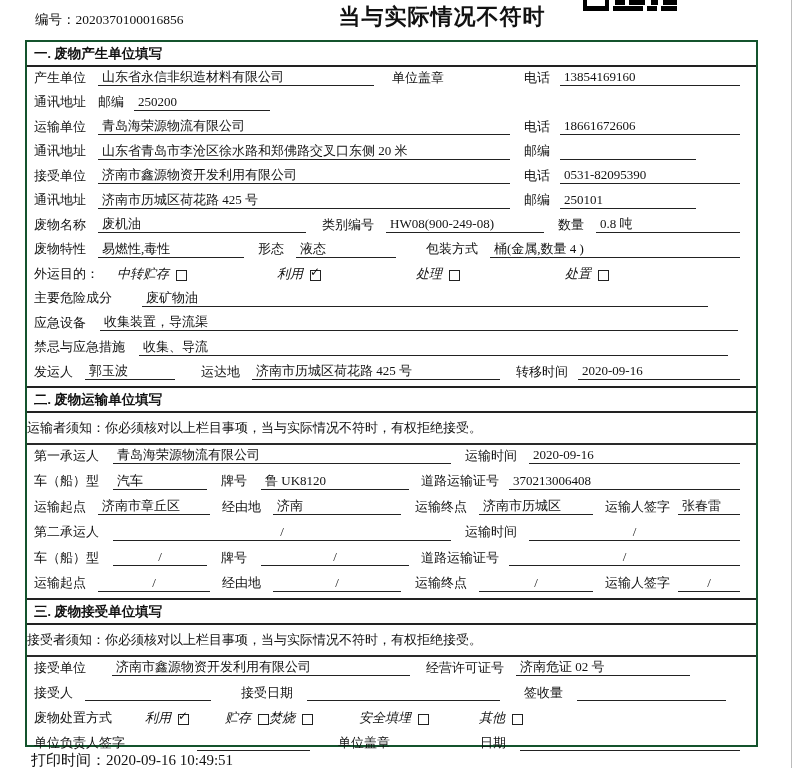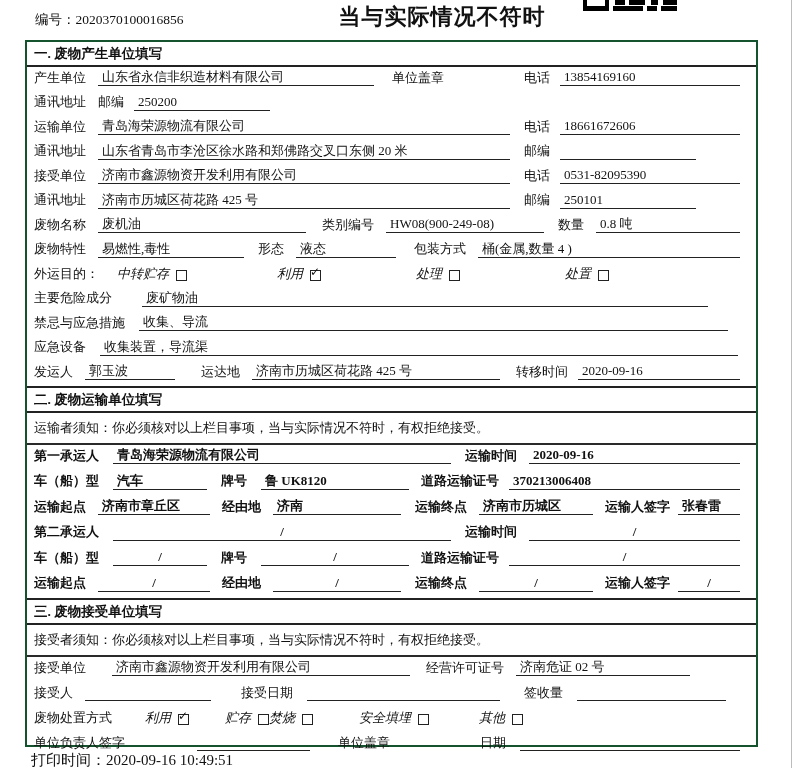--- a/index.html
+++ b/index.html
@@ -15,25 +15,25 @@
   .edge-line{position:absolute;right:4px;top:0;bottom:0;width:1px;background:#bcbcbc;}
 
   .form-box{position:absolute;left:25px;top:40px;width:733px;height:707px;
     box-sizing:border-box;border:2px solid #14532d;display:flex;flex-direction:column;}
 
   .sec{display:flex;flex-direction:column;}
   .sec-title{height:23px;line-height:23px;font-weight:bold;font-size:13.5px;
     border-bottom:2px solid #222;padding-left:7px;flex:none;}
   .sec2 .sec-title,.sec3 .sec-title{border-top:2px solid #222;}
   .notice{height:30px;display:flex;align-items:center;border-bottom:2px solid #2a2a2a;
-    padding-left:7px;flex:none;white-space:nowrap;}
+    flex:none;white-space:nowrap;}
 
   .row{display:flex;align-items:center;padding:0 16px 3px 7px;box-sizing:border-box;flex:none;}
   .sec1 .row{height:24.5px;}
-  .sec2 .row{height:25.5px;font-weight:bold;}
+  .sec2 .row{height:25.5px;}
   .sec3 .row{height:25px;}
   .lbl{white-space:nowrap;margin-right:12px;}
   .plain{white-space:nowrap;}
   .val{border-bottom:1px solid #222;padding:0 4px;white-space:nowrap;height:16px;line-height:16px;box-sizing:content-box;}
   .fill{flex:1;}
   .ctr{text-align:center;}
   .mla{margin-left:auto;}
 
   .opt{display:flex;align-items:flex-end;white-space:nowrap;font-style:italic;}
   .cb{display:inline-block;width:11px;height:11px;border:1.5px solid #222;margin-left:7px;
@@ -118,21 +118,21 @@
       <span class="val" style="width:150px">HW08(900-249-08)</span>
       <span class="lbl" style="margin-left:14px">数量</span>
       <span class="val fill">0.8 吨</span>
     </div>
 
     <div class="row">
       <span class="lbl">废物特性</span>
       <span class="val" style="width:138px">易燃性,毒性</span>
       <span class="lbl" style="margin-left:14px">形态</span>
       <span class="val" style="width:92px">液态</span>
-      <span class="lbl" style="margin-left:18px">包装方式</span>
+      <span class="lbl" style="margin-left:30px">包装方式</span>
       <span class="val fill">桶(金属,数量  4 )</span>
     </div>
 
     <div class="row">
       <span class="lbl" style="margin-right:8px">外运目的：</span>
       <span class="opt" style="margin-left:10px">
         <span>中转贮存</span>
         <span class="cb"></span>
       </span>
       <span class="opt" style="margin-left:90px">
@@ -148,27 +148,27 @@
         <span class="cb"></span>
       </span>
     </div>
 
     <div class="row">
       <span class="lbl" style="margin-right:30px">主要危险成分</span>
       <span class="val fill" style="margin-right:32px">废矿物油</span>
     </div>
 
     <div class="row">
+      <span class="lbl" style="margin-right:14px">应急设备</span>
+      <span class="val fill" style="margin-right:2px">收集装置，导流渠</span>
+    </div>
+
+    <div class="row">
       <span class="lbl" style="margin-right:14px">禁忌与应急措施</span>
       <span class="val fill" style="margin-right:12px">收集、导流</span>
-    </div>
-
-    <div class="row">
-      <span class="lbl" style="margin-right:14px">应急设备</span>
-      <span class="val fill" style="margin-right:2px">收集装置，导流渠</span>
     </div>
 
     <div class="row">
       <span class="lbl">发运人</span>
       <span class="val" style="width:82px">郭玉波</span>
       <span class="lbl" style="margin-left:26px">运达地</span>
       <span class="val" style="width:240px">济南市历城区荷花路 425 号</span>
       <span class="lbl" style="margin-left:16px;margin-right:10px">转移时间</span>
       <span class="val fill">2020-09-16</span>
     </div>

